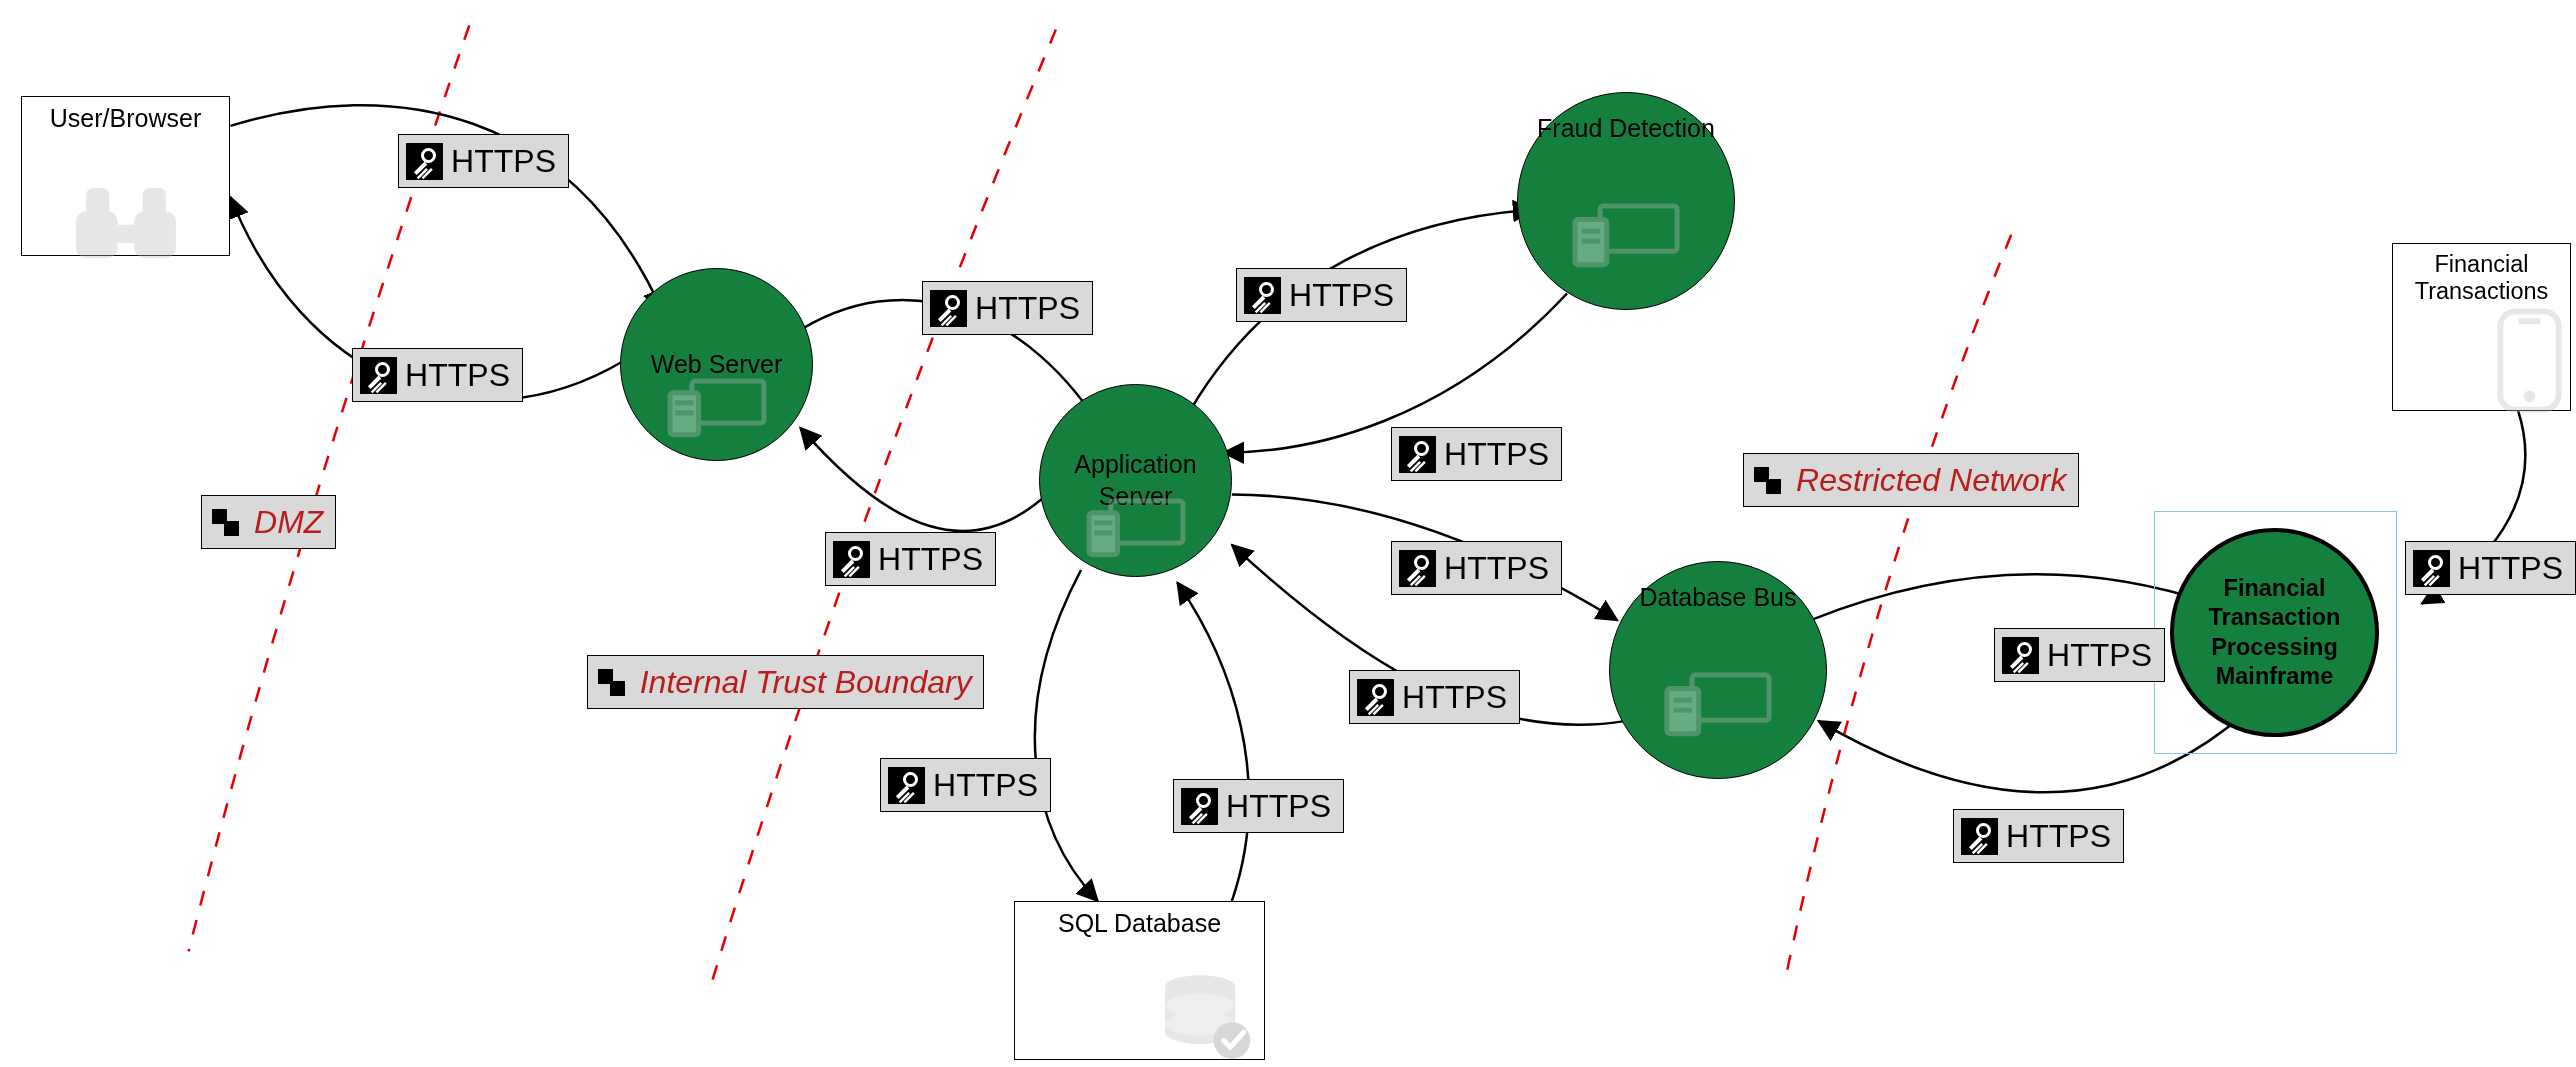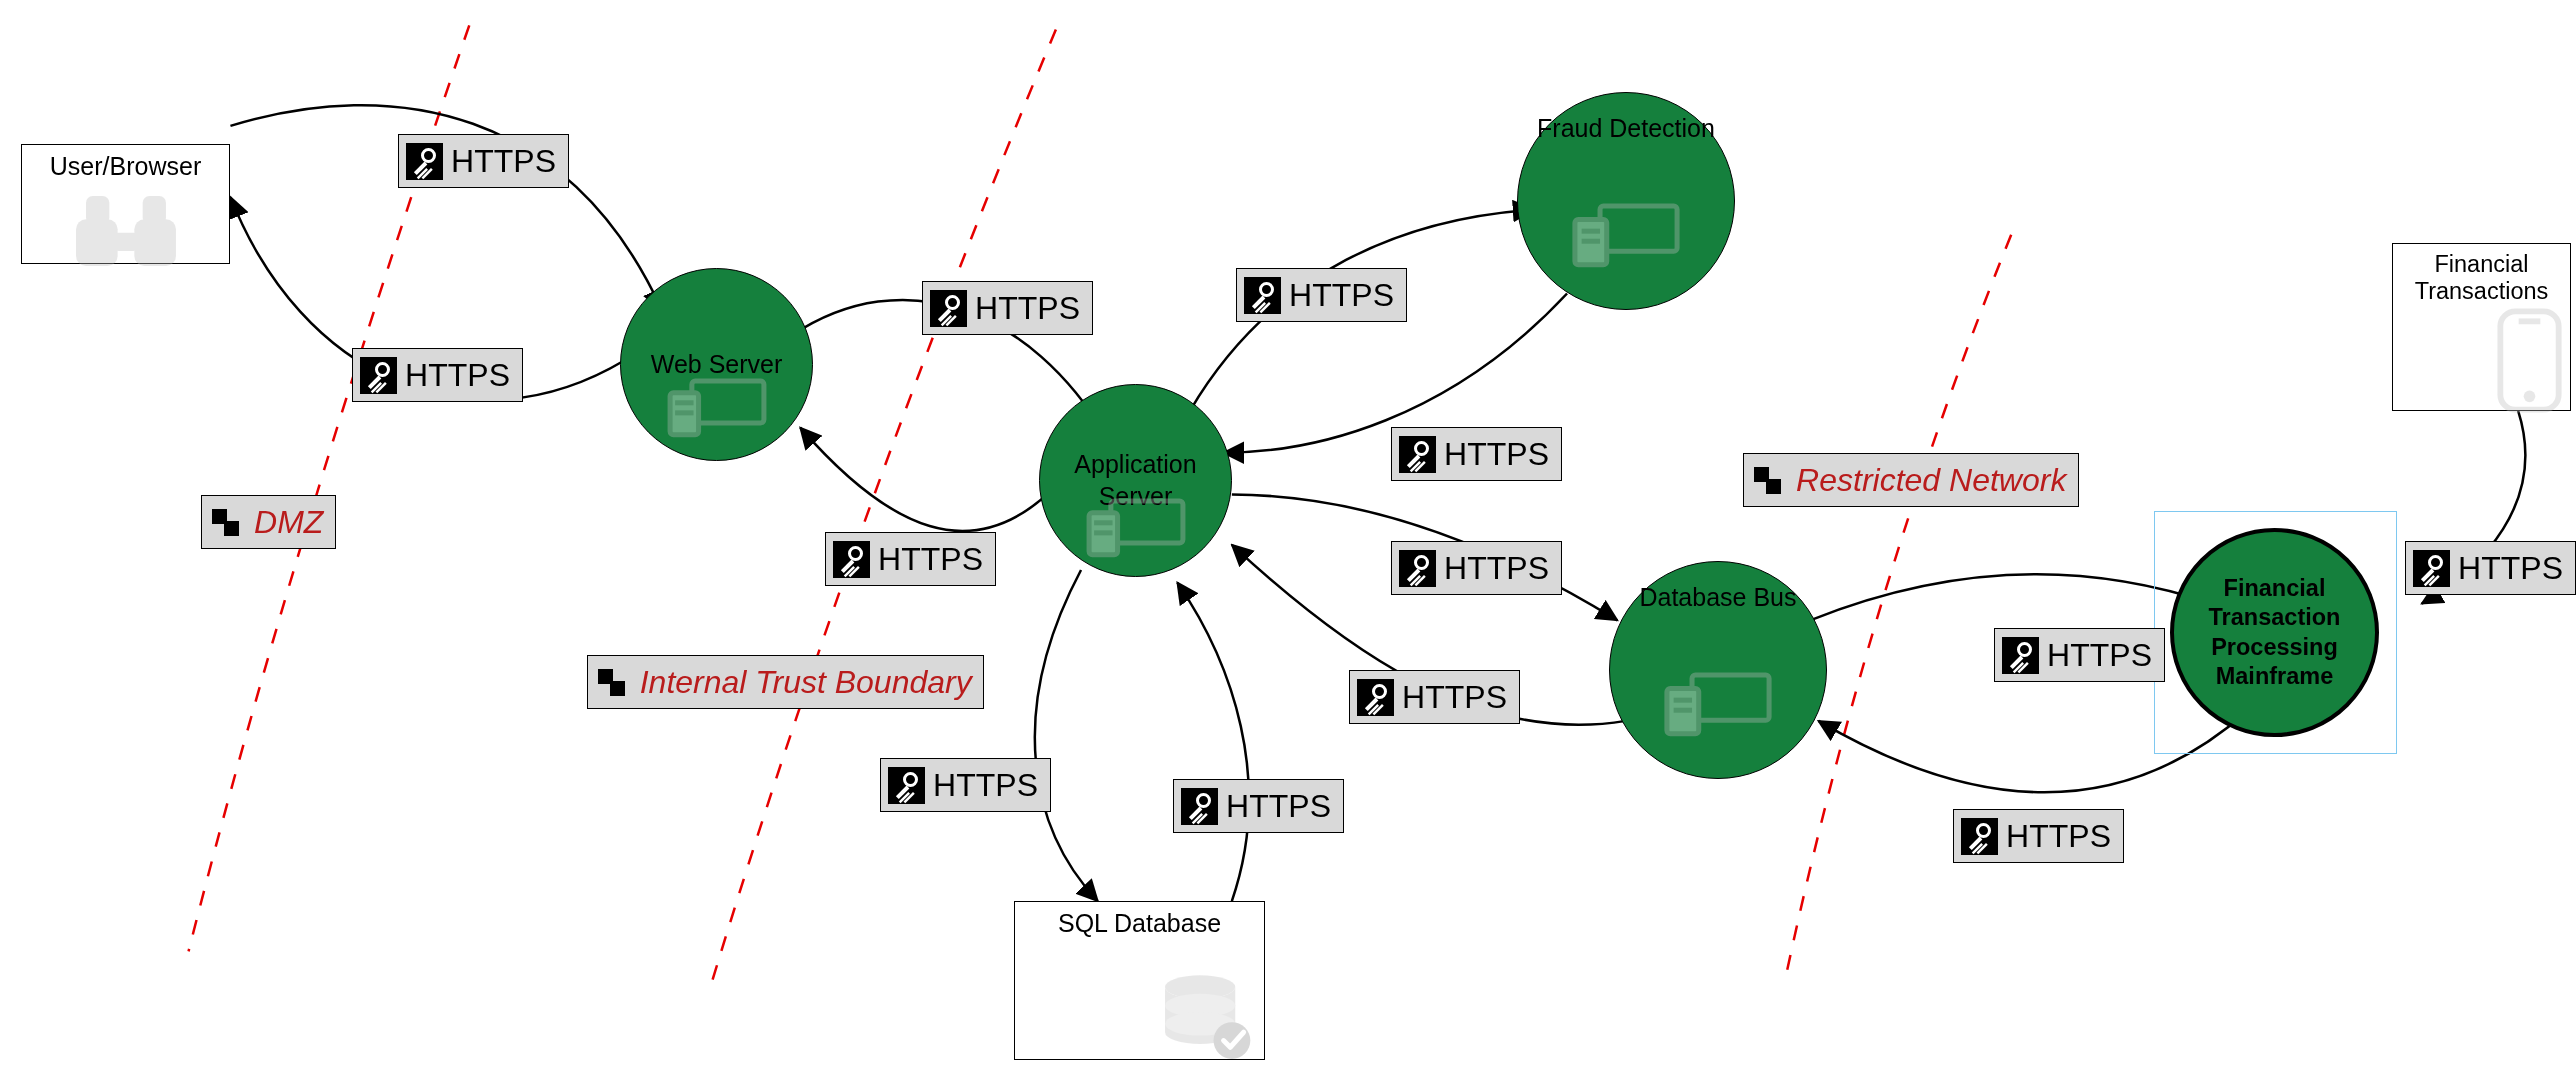--- a/index.html
+++ b/index.html
@@ -148,21 +148,21 @@
 
   <path d="M 1470 590 C 1640 590 1800 660 1930 740" fill="none" stroke="#000" stroke-width="3" marker-end="url(#arrow)"></path>
   <path d="M 1940 860 C 1760 890 1600 770 1470 650" fill="none" stroke="#000" stroke-width="3" marker-end="url(#arrow)"></path>
 
   <path d="M 2160 740 C 2360 660 2520 680 2640 720" fill="none" stroke="#000" stroke-width="3" marker-end="url(#arrow)"></path>
   <path d="M 2680 850 C 2520 990 2340 960 2170 860" fill="none" stroke="#000" stroke-width="3" marker-end="url(#arrow)"></path>
 
   <path d="M 3005 490 C 3040 600 2960 680 2890 720" fill="none" stroke="#000" stroke-width="3" marker-end="url(#arrow)"></path>
 </svg>
 
-<div class="box" style="left:21px; top:96px; width:209px; height:120px;margin-top:48px;">
+<div class="box" style="left:21px; top:96px; width:209px; height:160px;">
   <span class="label">User/Browser</span>
   <div class="bg-ico" style="left:50%; bottom:-3.4px; transform:translateX(-50%);">
     <svg width="117" height="75" viewBox="0 0 140 90">
       <g fill="#bdbdbd">
         <rect x="10" y="34" width="50" height="56" rx="12"></rect>
         <rect x="80" y="34" width="50" height="56" rx="12"></rect>
         <rect x="55" y="50" width="30" height="22" rx="6"></rect>
         <rect x="22" y="6" width="28" height="34" rx="8"></rect>
         <rect x="90" y="6" width="28" height="34" rx="8"></rect>
       </g>

